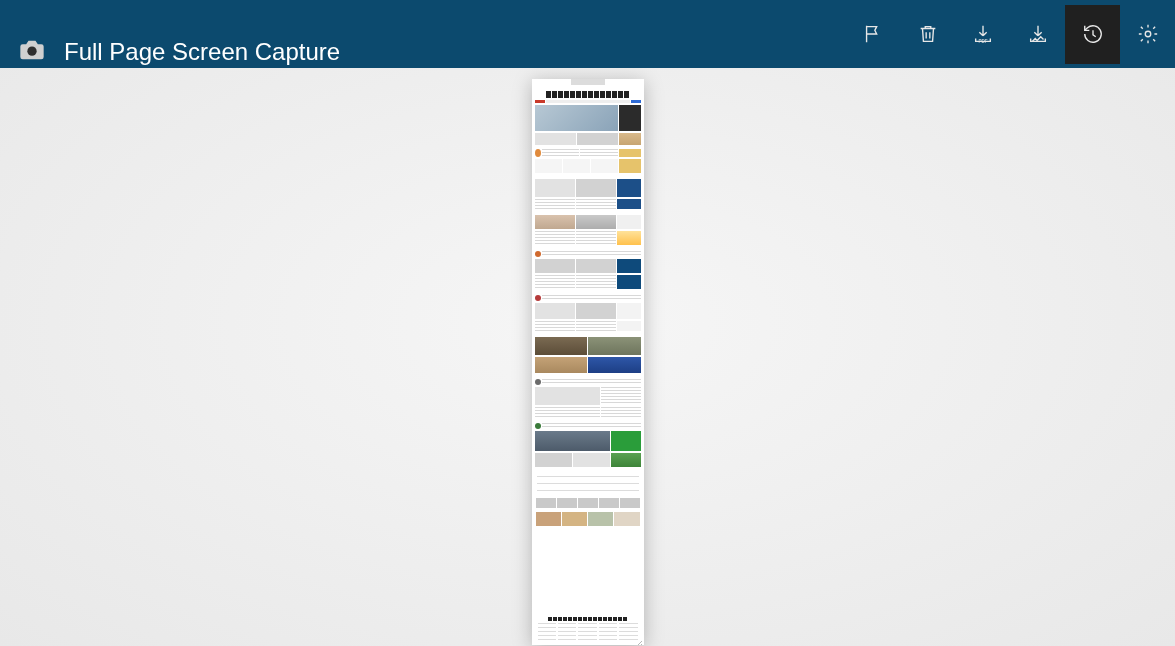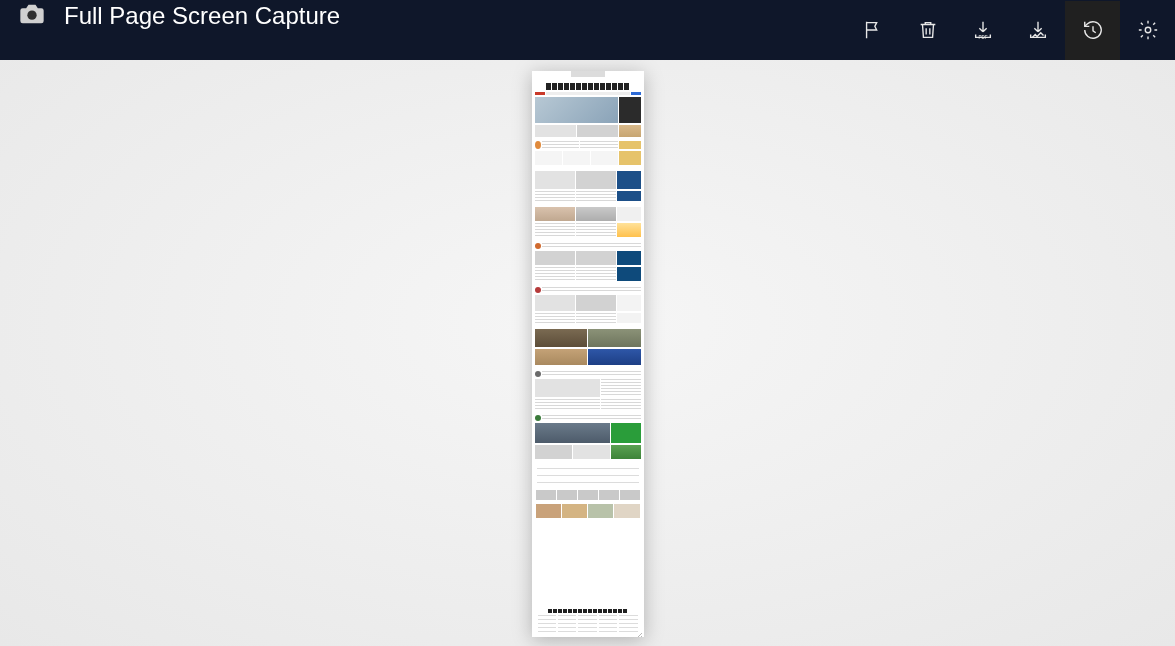--- a/index.html
+++ b/index.html
@@ -2,24 +2,24 @@
 <html><head>
 <meta charset="utf-8">
 <style>
   * { margin: 0; padding: 0; box-sizing: border-box; }
   html, body { width: 1175px; height: 646px; overflow: hidden; font-family: Arial, Helvetica, sans-serif; }
   body { background: radial-gradient(ellipse at center, #f6f6f6 0%, #e8e8e8 100%); }
 
   
   .toolbar {
     width: 100%;
-    height: 60px;
-    background: #0f172a;
-    display: flex;
-    align-items: flex-start;
+    height: 68px;
+    background: #0c4a6e;
+    display: flex;
+    align-items: flex-end;
     color: #fff;
     position: relative;
     z-index: 10;
   }
   .toolbar-left {
     display: flex;
     align-items: center;
     gap: 18px;
     padding-left: 18px;
   }

